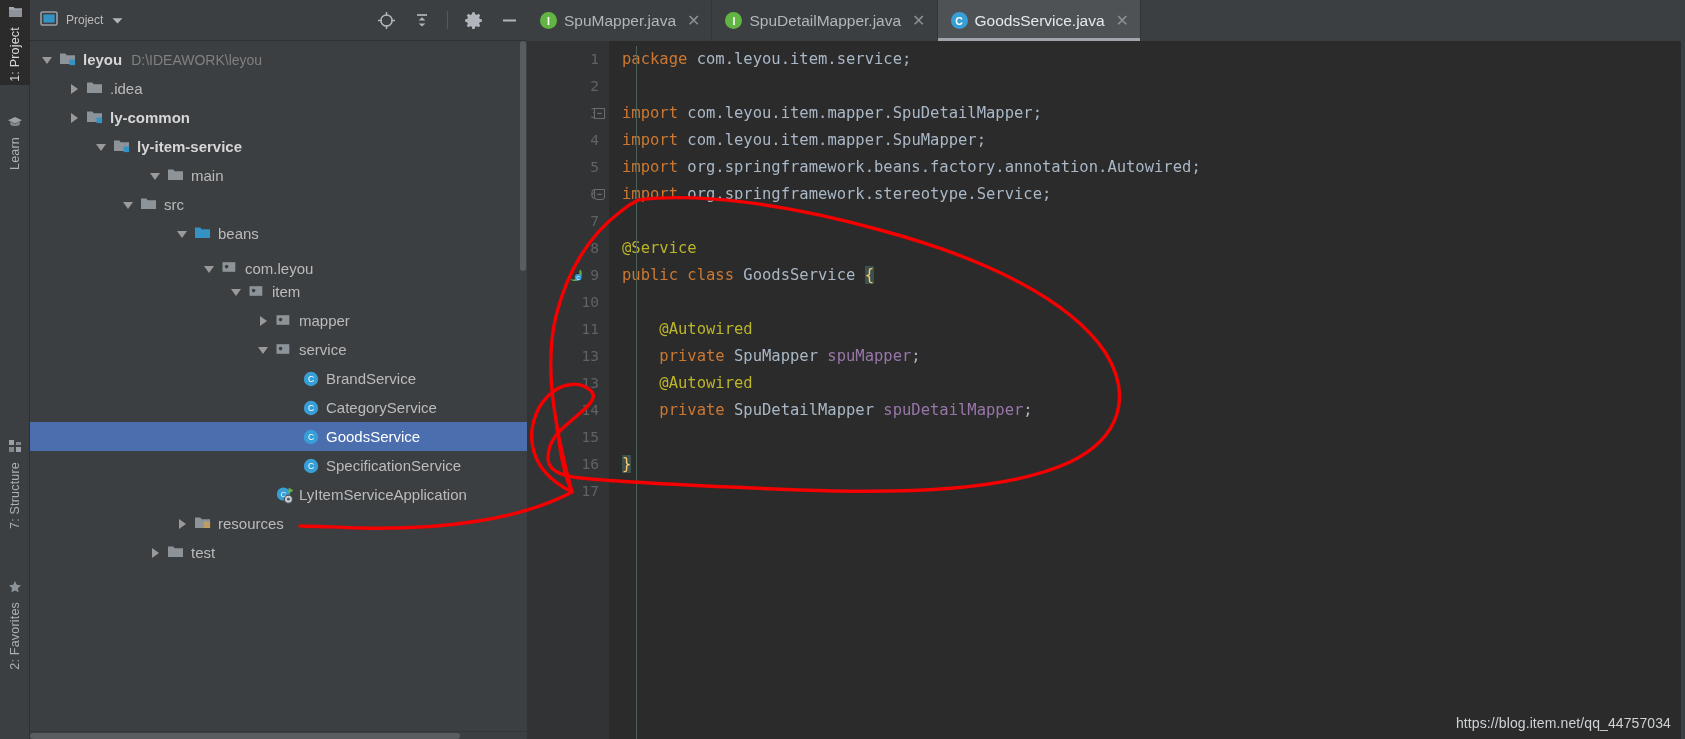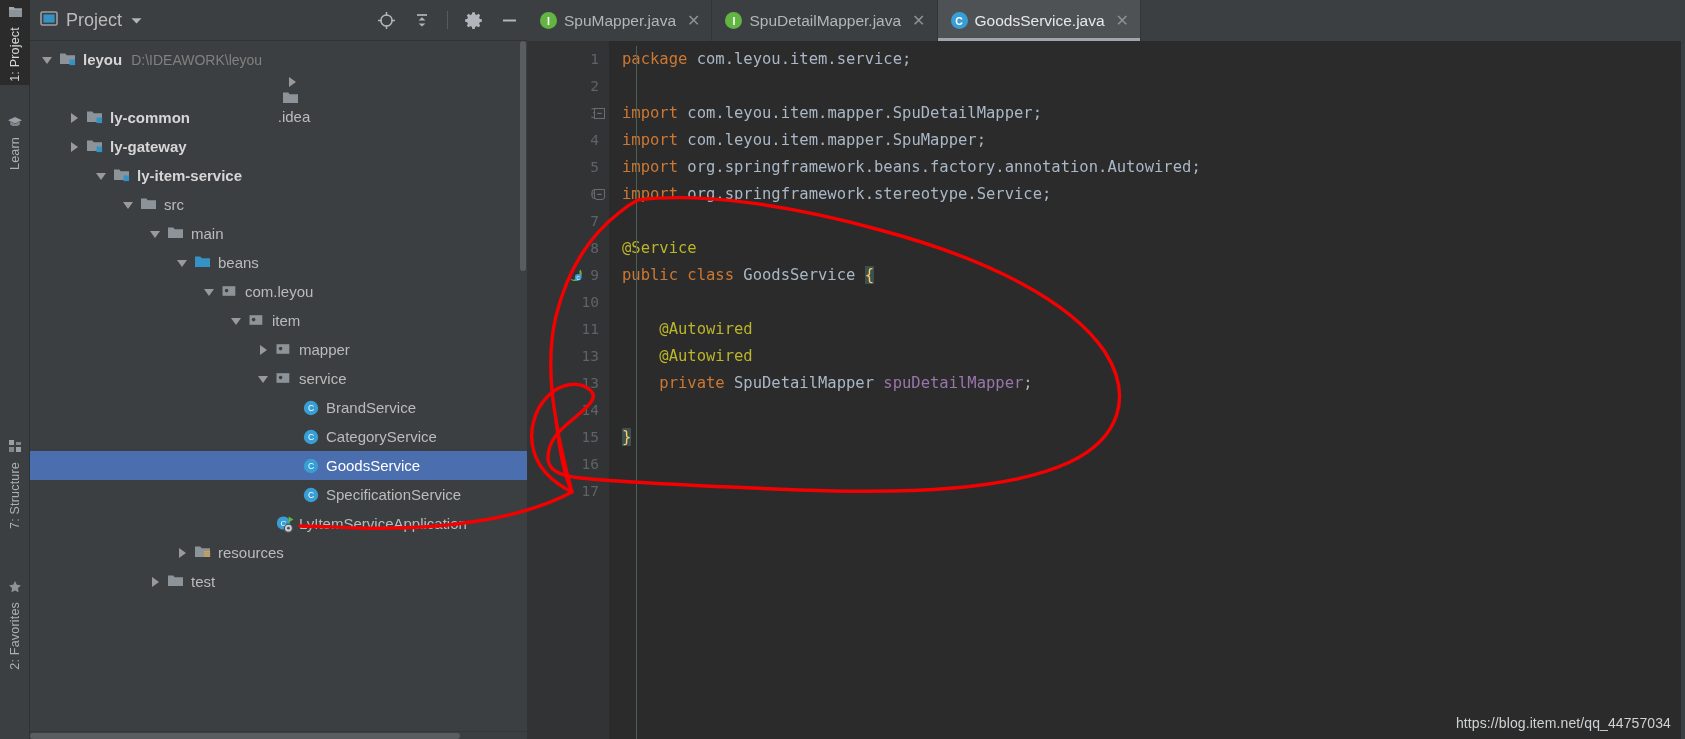--- a/index.html
+++ b/index.html
@@ -42,21 +42,21 @@
     width:497px; flex:0 0 497px; height:739px;
     background:#3c3f41; display:flex; flex-direction:column;
     position:relative;
   }
   .panel-header{
     height:41px; flex:0 0 41px; background:#3c3f41;
     display:flex; align-items:center; padding:0 7px 0 10px;
     border-bottom:1px solid #323232;
   }
   .panel-title-wrap{ display:flex; align-items:center; gap:8px; flex:1; }
-  .panel-title{ font-size:18px; color:#bbbbbb; }
+  .panel-title{ font-size:12px; color:#bbbbbb; }
   .panel-tools{ display:flex; align-items:center; gap:14px; }
   .tool-icon{ width:22px; height:22px; display:flex; align-items:center; justify-content:center; cursor:pointer; }
   .tool-sep{ width:1px; height:18px; background:#555a5e; }
 
   .tree{
     flex:1; overflow:hidden; background:#3c3f41; padding-top:4px;
     position:relative;
   }
   .row{
     height:29px; display:flex; align-items:center;
@@ -264,73 +264,65 @@
     <div class="tree" id="tree">
         <div class="row" style="padding-left: 10px;">
           <span class="arrow down"></span>
           <span class="ico"><svg width="18" height="16" viewBox="0 0 18 16">
               <path d="M1 2.5h5.3l1.4 1.8H16V13H1z" fill="#8d9499"></path>
               <rect x="10.5" y="8.5" width="5.6" height="5.6" fill="#3592c4"></rect>
             </svg></span>
           <span class="label bold">leyou</span>
           <span class="sublabel">D:\IDEAWORK\leyou</span>
         </div>
-        <div class="row" style="padding-left: 37px; flex-direction: column;">
-          <span class="arrow right"></span>
-          <span class="ico"><svg width="18" height="16" viewBox="0 0 18 16">
-              <path d="M1 2.5h5.3l1.4 1.8H16V13H1z" fill="#8d9499"></path>
-            </svg></span>
-          <span class="label">.idea</span>
-        </div>
         <div class="row" style="padding-left: 37px;">
           <span class="arrow right"></span>
           <span class="ico"><svg width="18" height="16" viewBox="0 0 18 16">
               <path d="M1 2.5h5.3l1.4 1.8H16V13H1z" fill="#8d9499"></path>
-              <rect x="10.5" y="8.5" width="5.6" height="5.6" fill="#3592c4"></rect>
-            </svg></span>
-          <span class="label bold">ly-common</span>
+            </svg></span>
+          <span class="label">.idea</span>
         </div>
         <div class="row" style="padding-left: 37px;">
           <span class="arrow right"></span>
           <span class="ico"><svg width="18" height="16" viewBox="0 0 18 16">
               <path d="M1 2.5h5.3l1.4 1.8H16V13H1z" fill="#8d9499"></path>
               <rect x="10.5" y="8.5" width="5.6" height="5.6" fill="#3592c4"></rect>
             </svg></span>
-          <span class="label bold">ly-gateway</span>
+          <span class="label bold">ly-common</span>
         </div>
         <div class="row" style="padding-left: 64px;">
           <span class="arrow down"></span>
           <span class="ico"><svg width="18" height="16" viewBox="0 0 18 16">
               <path d="M1 2.5h5.3l1.4 1.8H16V13H1z" fill="#8d9499"></path>
               <rect x="10.5" y="8.5" width="5.6" height="5.6" fill="#3592c4"></rect>
             </svg></span>
           <span class="label bold">ly-item-service</span>
         </div>
+        <div class="row" style="padding-left: 118px;">
+          <span class="arrow down"></span>
+          <span class="ico"><svg width="18" height="16" viewBox="0 0 18 16">
+              <path d="M1 2.5h5.3l1.4 1.8H16V13H1z" fill="#8d9499"></path>
+            </svg></span>
+          <span class="label">main</span>
+        </div>
         <div class="row" style="padding-left: 91px;">
           <span class="arrow down"></span>
           <span class="ico"><svg width="18" height="16" viewBox="0 0 18 16">
               <path d="M1 2.5h5.3l1.4 1.8H16V13H1z" fill="#8d9499"></path>
             </svg></span>
           <span class="label">src</span>
         </div>
-        <div class="row" style="padding-left: 118px;">
-          <span class="arrow down"></span>
-          <span class="ico"><svg width="18" height="16" viewBox="0 0 18 16">
-              <path d="M1 2.5h5.3l1.4 1.8H16V13H1z" fill="#8d9499"></path>
-            </svg></span>
-          <span class="label">main</span>
-        </div>
         <div class="row" style="padding-left: 145px;">
           <span class="arrow down"></span>
           <span class="ico"><svg width="18" height="16" viewBox="0 0 18 16">
               <path d="M1 2.5h5.3l1.4 1.8H16V13H1z" fill="#3592c4"></path>
             </svg></span>
           <span class="label">beans</span>
         </div>
-        <div class="row" style="padding-left: 172px;">
+        <div class="row" style="padding-left: 172px; align-items: flex-end;">
           <span class="arrow down"></span>
           <span class="ico"><svg width="18" height="16" viewBox="0 0 18 16">
               <path d="M1.5 3.2h12.8v9.6H1.5z" fill="#8d9499"></path>
               <circle cx="5.6" cy="7.6" r="1.8" fill="#3c3f41"></circle>
             </svg></span>
           <span class="label">com.leyou</span>
         </div>
         <div class="row" style="padding-left: 199px;">
           <span class="arrow down"></span>
           <span class="ico"><svg width="18" height="16" viewBox="0 0 18 16">
@@ -478,20 +470,21 @@
           <div class="cline">&nbsp;</div>
           <div class="cline"><span class="k-kw">import</span>&nbsp;<span class="k-ident">com</span><span class="k-punct">.</span><span class="k-ident">leyou</span><span class="k-punct">.</span><span class="k-ident">item</span><span class="k-punct">.</span><span class="k-ident">mapper</span><span class="k-punct">.</span><span class="k-punct">SpuDetailMapper</span><span class="k-punct">;</span></div>
           <div class="cline"><span class="k-kw">import</span>&nbsp;<span class="k-ident">com</span><span class="k-punct">.</span><span class="k-ident">leyou</span><span class="k-punct">.</span><span class="k-ident">item</span><span class="k-punct">.</span><span class="k-ident">mapper</span><span class="k-punct">.</span><span class="k-punct">SpuMapper</span><span class="k-punct">;</span></div>
           <div class="cline"><span class="k-kw">import</span>&nbsp;<span class="k-ident">org</span><span class="k-punct">.</span><span class="k-ident">springframework</span><span class="k-punct">.</span><span class="k-ident">beans</span><span class="k-punct">.</span><span class="k-ident">factory</span><span class="k-punct">.</span><span class="k-ident">annotation</span><span class="k-punct">.</span><span class="k-punct">Autowired</span><span class="k-punct">;</span></div>
           <div class="cline"><span class="k-kw">import</span>&nbsp;<span class="k-ident">org</span><span class="k-punct">.</span><span class="k-ident">springframework</span><span class="k-punct">.</span><span class="k-ident">stereotype</span><span class="k-punct">.</span><span class="k-punct">Service</span><span class="k-punct">;</span></div>
           <div class="cline">&nbsp;</div>
           <div class="cline"><span class="k-ann">@Service</span></div>
           <div class="cline"><span class="k-kw">public</span>&nbsp;<span class="k-kw">class</span>&nbsp;<span class="k-punct">GoodsService</span>&nbsp;<span class="k-hl">{</span></div>
           <div class="cline">&nbsp;</div>
           <div class="cline">&nbsp;&nbsp;&nbsp;&nbsp;<span class="k-ann">@Autowired</span></div>
+          <div class="cline">&nbsp;&nbsp;&nbsp;&nbsp;<span class="k-kw">private</span>&nbsp;<span class="k-punct">SpuMapper</span>&nbsp;<span class="k-field">spuMapper</span><span class="k-punct">;</span></div>
           <div class="cline">&nbsp;&nbsp;&nbsp;&nbsp;<span class="k-ann">@Autowired</span></div>
           <div class="cline">&nbsp;&nbsp;&nbsp;&nbsp;<span class="k-kw">private</span>&nbsp;<span class="k-punct">SpuDetailMapper</span>&nbsp;<span class="k-field">spuDetailMapper</span><span class="k-punct">;</span></div>
           <div class="cline">&nbsp;</div>
           <div class="cline"><span class="k-hl" style="color:#ffc66d">}</span></div>
           <div class="cline">&nbsp;</div>
         </div>
       <div class="editor-right-edge"></div>
     </div>
 
     <div class="watermark">https://blog.item.net/qq_44757034</div>

